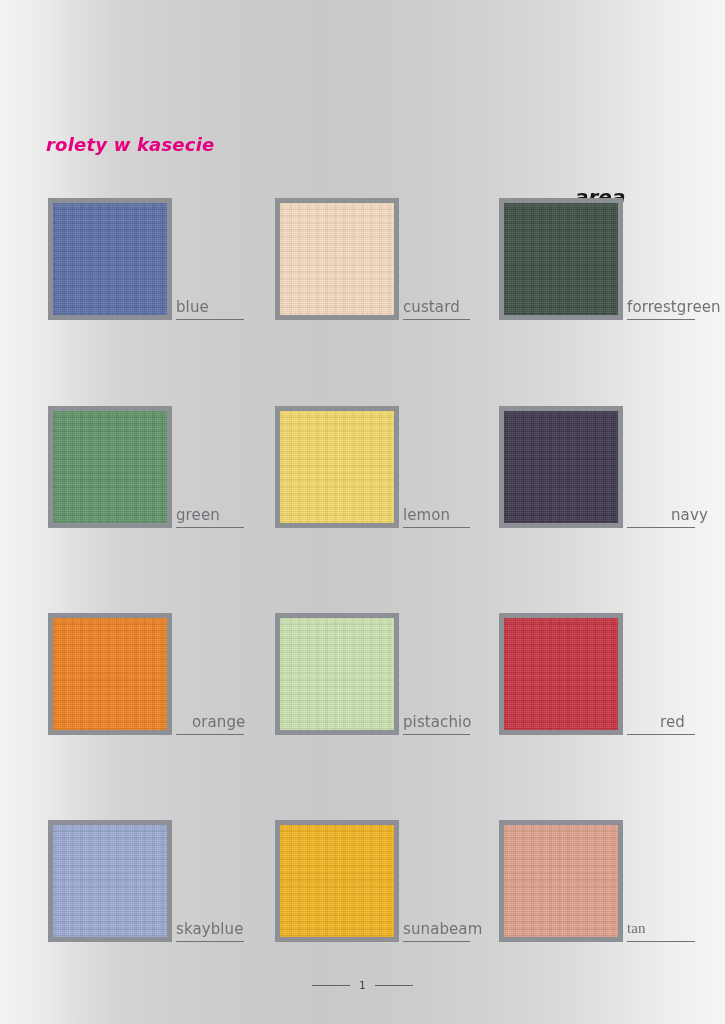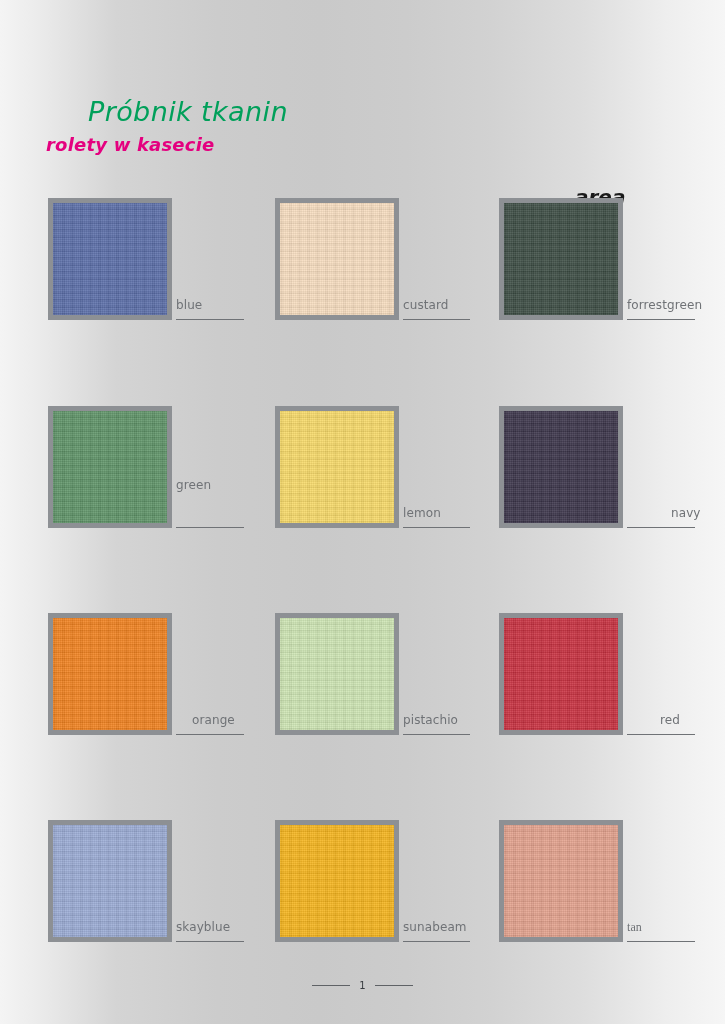--- a/index.html
+++ b/index.html
@@ -120,21 +120,21 @@
         rgba(0,0,0,0.03) 3px,
         rgba(255,255,255,0.025) 3px,
         rgba(255,255,255,0.025) 9px);
     pointer-events: none;
     opacity: 0.85;
   }
 
   .swatch-label {
     position: absolute;
     font-family: "DejaVu Sans", sans-serif;
-    font-size: 12px;
+    font-size: 15px;
     color: #6f7276;
     white-space: nowrap;
     letter-spacing: 0.1px;
   }
   .swatch-rule {
     position: absolute;
     height: 1px;
     background: #7b7e82;
   }
 
@@ -158,21 +158,20 @@
     font-family: "DejaVu Sans", sans-serif;
     font-size: 10px;
     color: #3a3d41;
   }
 </style>
 </head>
 <body>
 
 <div id="page">
 
-  <div id="title">Próbnik tkanin</div>
 
   <div id="subtitle">rolety w kasecie</div>
 
   <div id="brand">area</div>
 
   <div id="swatch-grid">
       <div class="swatch-cell" style="left: 0px; top: 0px;">
         <div class="swatch-frame" style="left: 48px; top: 198px; width: 124px; height: 122px; border-color: rgb(141, 144, 148);">
           <div class="swatch-fabric" style="background: rgb(90, 109, 168);"></div>
         </div>
@@ -190,21 +189,21 @@
         <div class="swatch-frame" style="left: 499px; top: 198px; width: 124px; height: 122px; border-color: rgb(141, 144, 148);">
           <div class="swatch-fabric" style="background: rgb(59, 76, 67);"></div>
         </div>
         <div class="swatch-label" style="left: 627px; top: 298px;">forrestgreen</div>
         <div class="swatch-rule" style="left: 627px; top: 319px; width: 68px; background: rgb(111, 114, 118);"></div>
       </div>
       <div class="swatch-cell" style="left: 0px; top: 0px;">
         <div class="swatch-frame" style="left: 48px; top: 406px; width: 124px; height: 122px; border-color: rgb(141, 144, 148);">
           <div class="swatch-fabric" style="background: rgb(94, 147, 103);"></div>
         </div>
-        <div class="swatch-label" style="left: 176px; top: 478px;">green</div>
+        <div class="swatch-label" style="left: 176px; top: 506px;">green</div>
         <div class="swatch-rule" style="left: 176px; top: 527px; width: 68px; background: rgb(111, 114, 118);"></div>
       </div>
       <div class="swatch-cell" style="left: 0px; top: 0px;">
         <div class="swatch-frame" style="left: 275px; top: 406px; width: 124px; height: 122px; border-color: rgb(141, 144, 148);">
           <div class="swatch-fabric" style="background: rgb(247, 217, 104);"></div>
         </div>
         <div class="swatch-label" style="left: 403px; top: 506px;">lemon</div>
         <div class="swatch-rule" style="left: 403px; top: 527px; width: 67px; background: rgb(111, 114, 118);"></div>
       </div>
       <div class="swatch-cell" style="left: 0px; top: 0px;">

